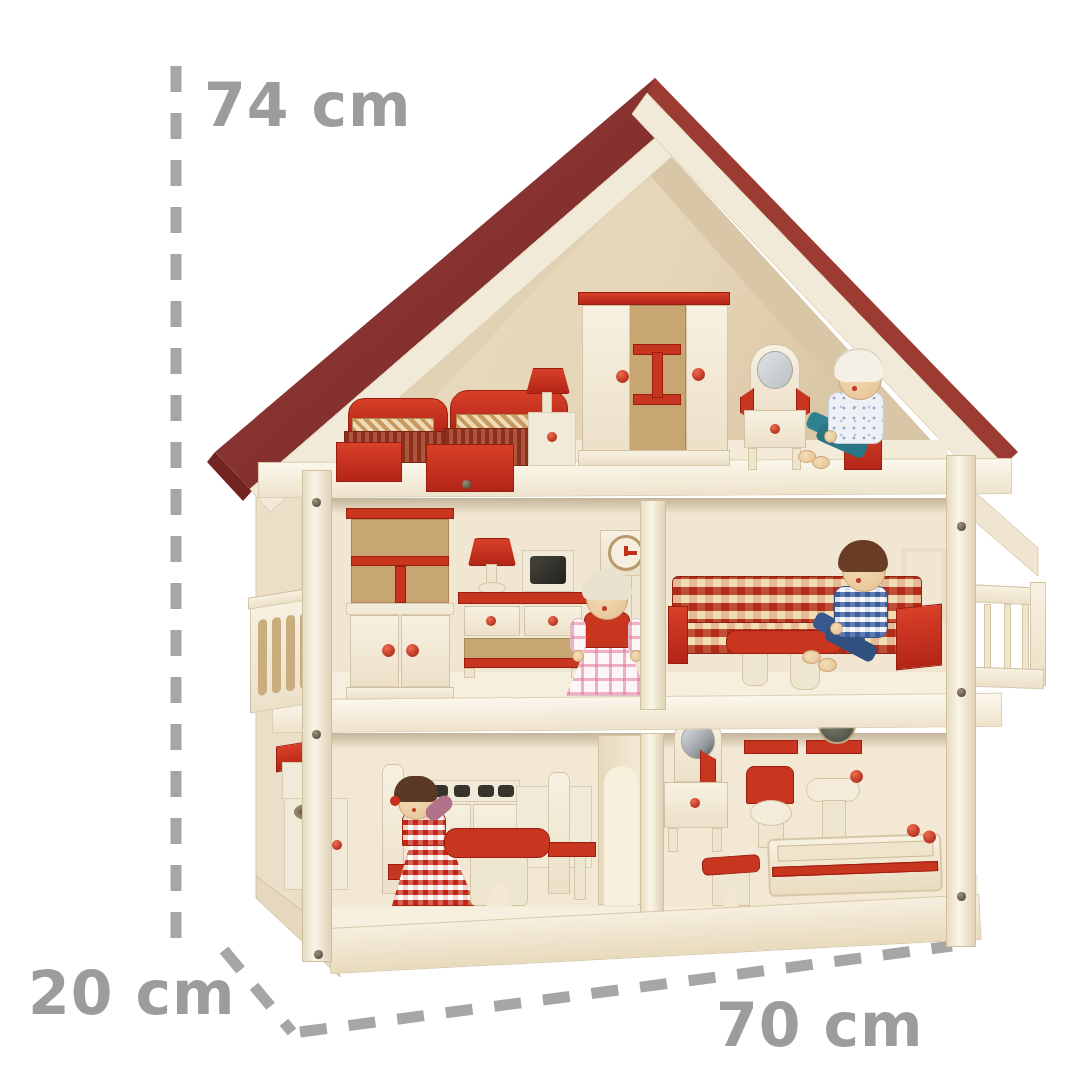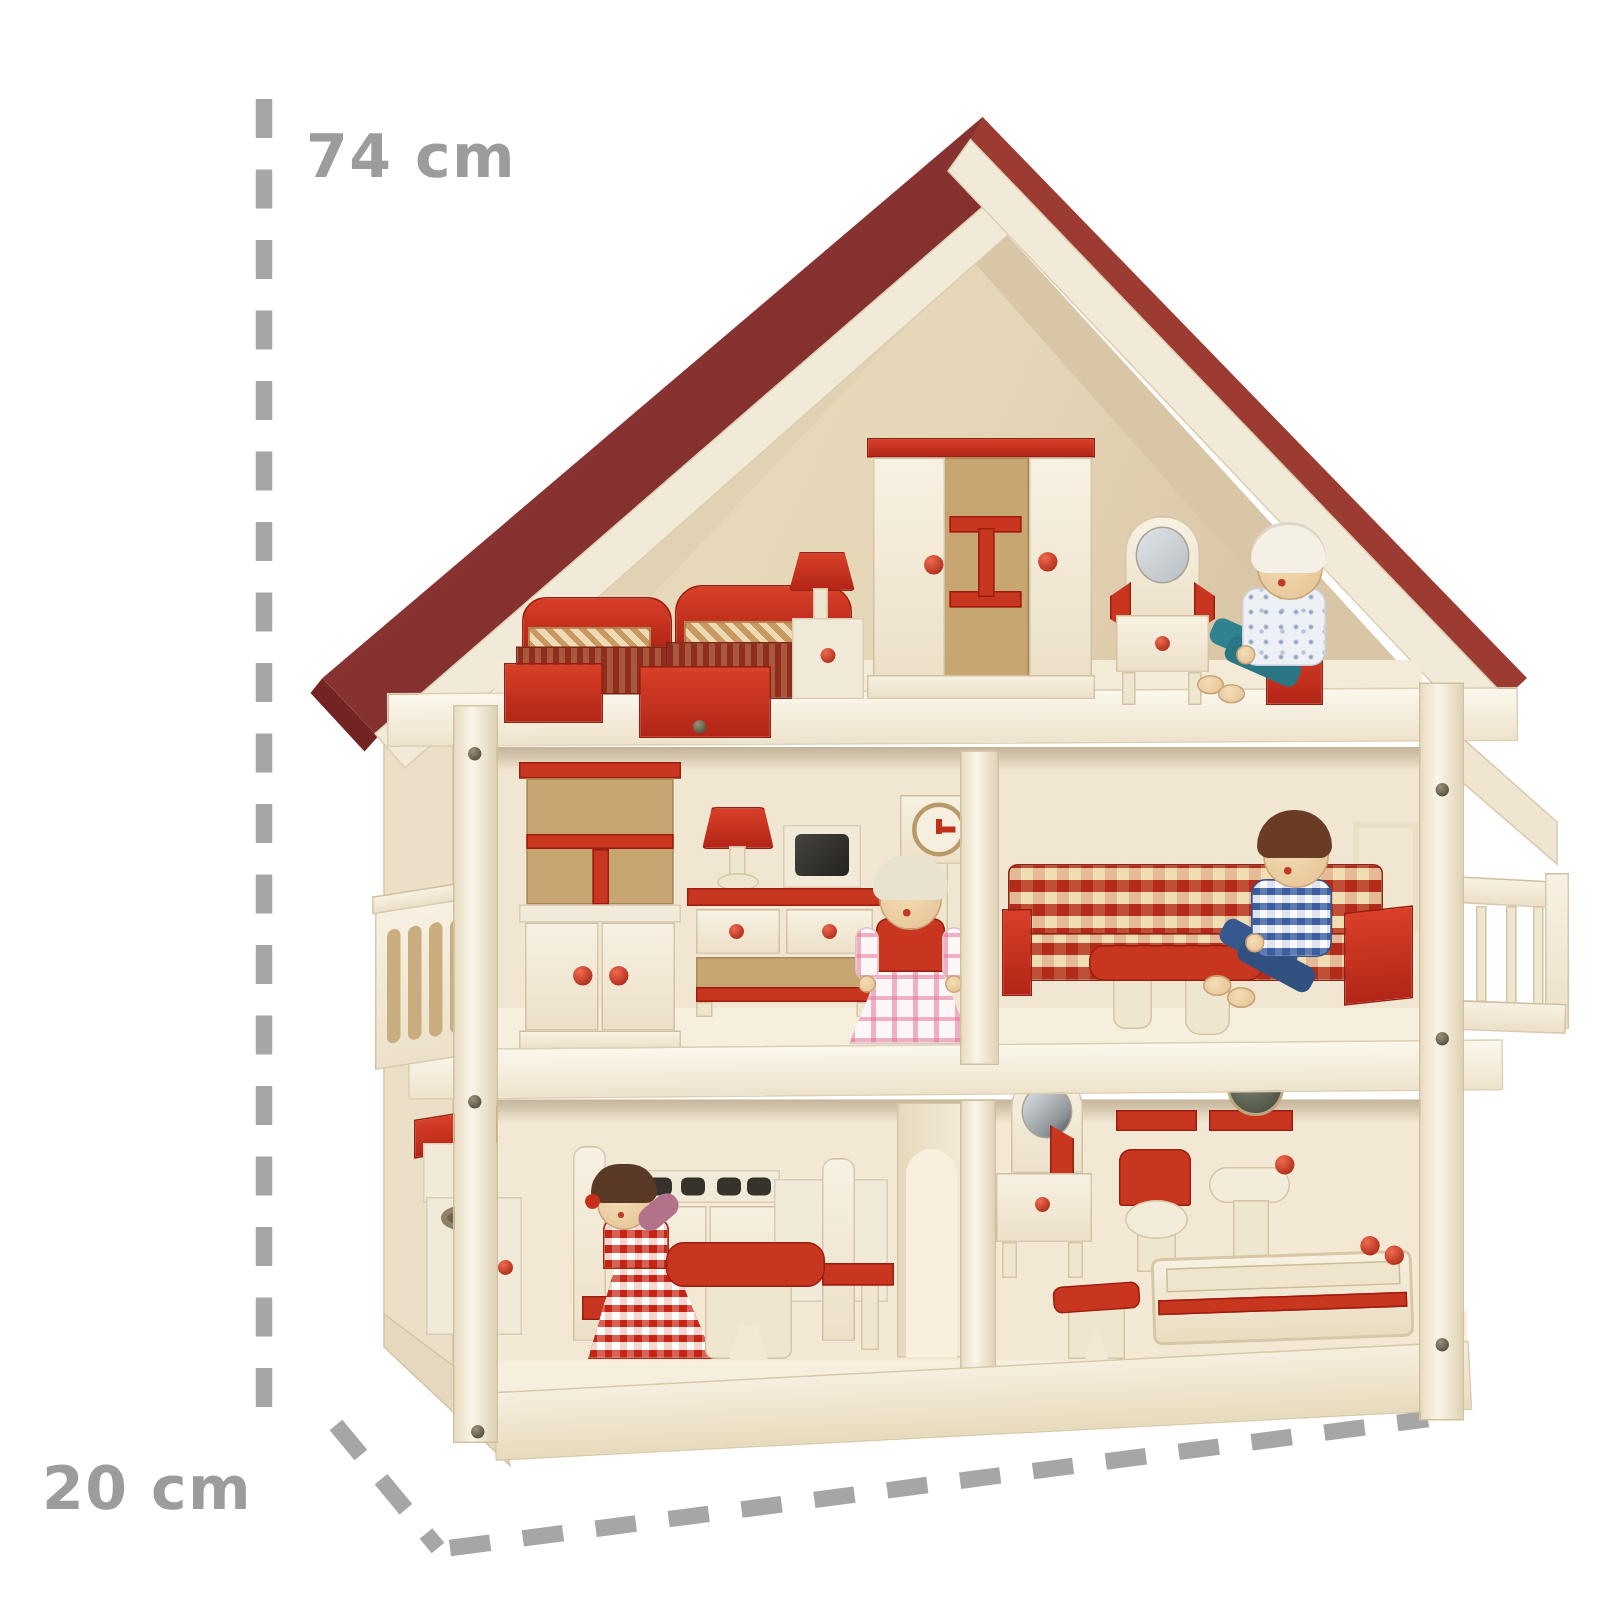--- a/index.html
+++ b/index.html
@@ -1,20 +1,20 @@
 <!DOCTYPE html>
 <html><head>
 <meta charset="utf-8">
 <style>
   html,body{margin:0;padding:0;background:#fff;}
   #scene{position:relative;width:1080px;height:1080px;background:#ffffff;overflow:hidden;
          font-family:"DejaVu Sans","Liberation Sans",sans-serif;}
   .abs{position:absolute;box-sizing:border-box;}
   .grp{display:contents;}
-  .dim{position:absolute;font-weight:bold;font-size:40px;color:#9c9c9c;letter-spacing:1px;margin-top:12px;}
+  .dim{position:absolute;font-weight:bold;font-size:60px;color:#9c9c9c;letter-spacing:1px;}
   .wood{background:linear-gradient(180deg,#f7f1e2,#ece0c8);border:1px solid rgba(160,130,90,.35);}
   .woodflat{background:#f2ead8;border:1px solid rgba(160,130,90,.28);}
   .post{background:linear-gradient(90deg,#e8dcc2,#faf5e8 42%,#e0d2b5);border:1px solid #cfc0a0;}
   .red{background:linear-gradient(180deg,#d84028,#b32517);border:1px solid #9a1d10;}
   .redflat{background:#c93620;border:1px solid #9a1d10;}
   .tanpanel{background:#c8a672;border:1px solid #a9885a;}
   .knob{position:absolute;width:13px;height:13px;border-radius:50%;
         background:radial-gradient(circle at 35% 30%,#ef6a4e,#9d1d0e);}
   .knob.sm{width:10px;height:10px;}
   .screw{position:absolute;width:9px;height:9px;border-radius:50%;
@@ -345,14 +345,15 @@
   <div class="abs screw" style="left:312px;top:730px;z-index:7;"></div>
   <div class="abs screw" style="left:314px;top:950px;z-index:7;"></div>
   <div class="abs screw" style="left:957px;top:522px;z-index:7;"></div>
   <div class="abs screw" style="left:957px;top:688px;z-index:7;"></div>
   <div class="abs screw" style="left:957px;top:892px;z-index:7;"></div>
   <div class="abs screw" style="left:462px;top:480px;z-index:7;"></div>
 
   
   <div class="dim" style="left:204px;top:70px;z-index:10;">74 cm</div>
   <div class="dim" style="left:28px;top:958px;z-index:10;">20 cm</div>
+  <div class="dim" style="left:716px;top:990px;z-index:10;">70 cm</div>
 
 </div>
 
 </body></html>

